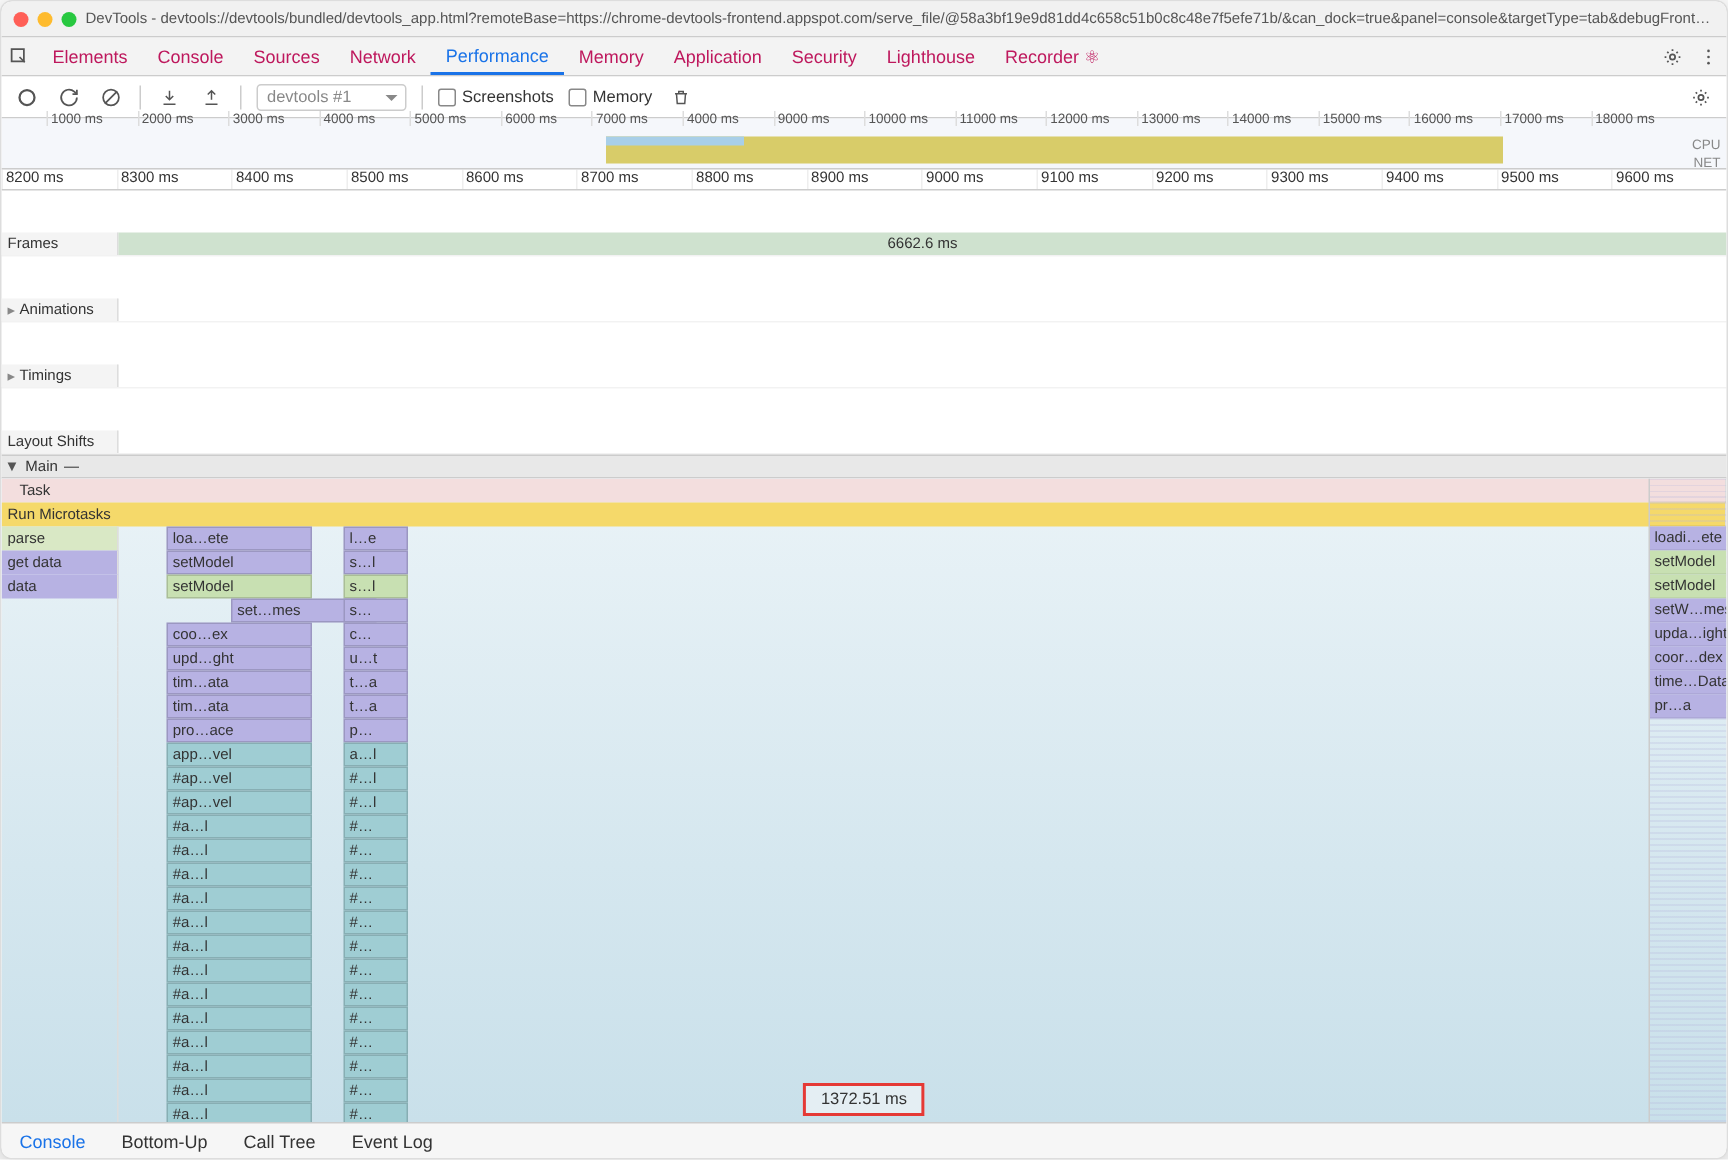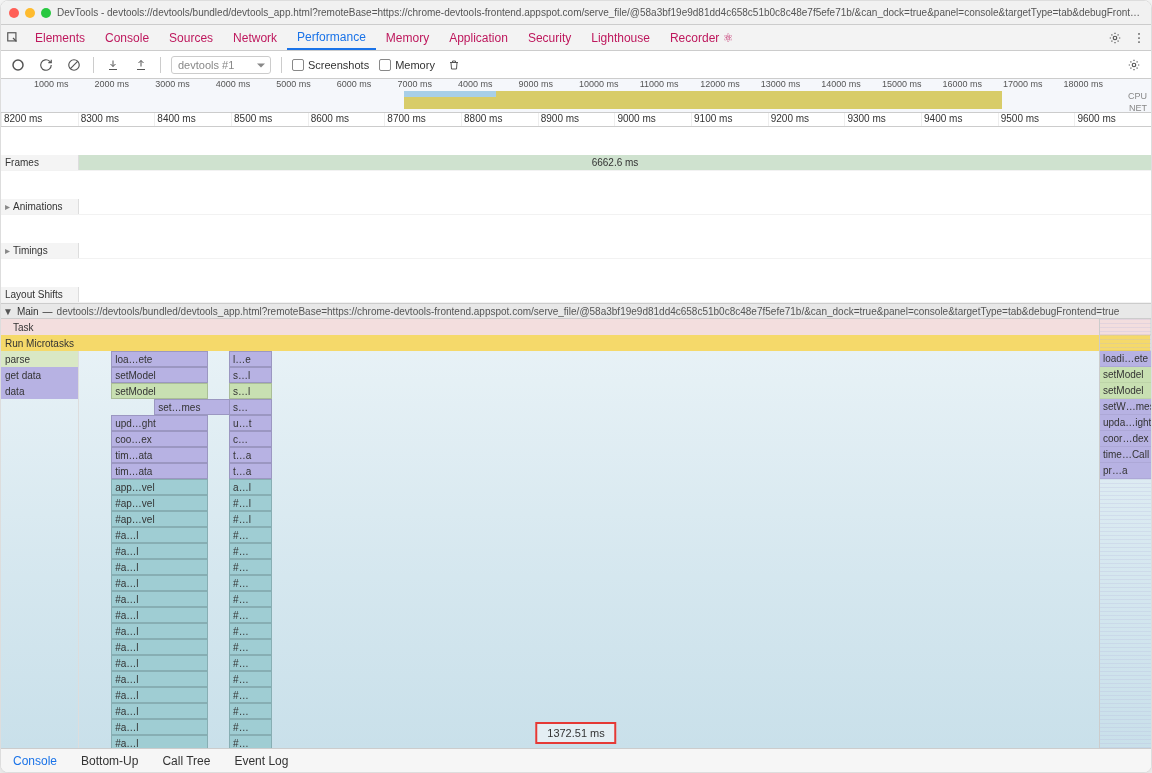--- a/index.html
+++ b/index.html
@@ -93,21 +93,21 @@
   }
   .chk { display:flex; align-items:center; gap:4px; font-size:11px; color:#333; }
   .chk-box { width:12px; height:12px; border:1px solid #888; border-radius:2px; }
   .overview {
     height: 34px;
     background: #f5f7fb;
     border-bottom: 1px solid #ccc;
     position: relative;
     flex-shrink: 0;
   }
-  .ov-ticks { display:flex; height:12px; font-size:9px; color:#555; padding:0 30px 12px 30px; }
+  .ov-ticks { display:flex; height:12px; font-size:9px; color:#555; padding:0 30px 12px 30px;align-items:center; }
   .ov-tick { flex:1; text-align:left; border-left:1px solid #ddd; padding-left:2px; }
   .ov-strip {
     position:absolute; top:12px; height:18px; background:#d8cc69;
   }
   .ov-label { position:absolute; right:4px; font-size:9px; color:#888; }
   .ruler {
     height: 14px;
     display:flex;
     font-size:10px; color:#333;
     border-bottom:1px solid #ccc;
@@ -376,21 +376,20 @@
   </div>
   <div class="track-row">
     <div class="track-label">Layout Shifts</div>
     <div class="track-body"></div>
   </div>
 
   <div class="main-header">
     <span class="tri">▼</span>
     <span>Main</span>
     <span style="margin:0 4px">—</span>
-    <span style="color:#555; overflow:hidden; text-overflow:ellipsis">devtools://devtools/bundled/devtools_app.html?remoteBase=https://chrome-devtools-frontend.appspot.com/serve_file/@58a3bf19e9d81dd4c658c51b0c8c48e7f5efe71b/&amp;can_dock=true&amp;panel=console&amp;targetType=tab&amp;debugFrontend=true</span>
   </div>
 
   <div class="flame">
 
     <div class="flame-row">
       <div class="flame-label-col c-task" style="width:100%;justify-content:flex-start">Task</div>
     </div>
 
     <div class="flame-row">
       <div class="flame-label-col c-micro" style="width:100%;justify-content:flex-start">Run Microtasks</div>
@@ -421,43 +420,50 @@
         <div class="flame-row">
           <div class="flame-label-col" style="background: transparent;"></div>
           <div class="flame-body">
             <div class="bar c-purple" style="left: 3%; width: 9%; margin-left: 43px;">set…mes</div>
             <div class="bar c-purple" style="left: 14%; width: 4%;">s…</div>
           </div>
         </div>
         <div class="flame-row">
           <div class="flame-label-col" style="background: transparent;"></div>
           <div class="flame-body">
+            <div class="bar c-purple" style="left: 3%; width: 9%;">coo…ex</div>
+            <div class="bar c-purple" style="left: 14%; width: 4%;">c…</div>
+          </div>
+        </div>
+        <div class="flame-row">
+          <div class="flame-label-col" style="background: transparent;"></div>
+          <div class="flame-body">
             <div class="bar c-purple" style="left: 3%; width: 9%;">upd…ght</div>
             <div class="bar c-purple" style="left: 14%; width: 4%;">u…t</div>
           </div>
         </div>
         <div class="flame-row">
           <div class="flame-label-col" style="background: transparent;"></div>
           <div class="flame-body">
-            <div class="bar c-purple" style="left: 3%; width: 9%;">coo…ex</div>
-            <div class="bar c-purple" style="left: 14%; width: 4%;">c…</div>
-          </div>
-        </div>
-        <div class="flame-row">
-          <div class="flame-label-col" style="background: transparent;"></div>
-          <div class="flame-body">
             <div class="bar c-purple" style="left: 3%; width: 9%;">tim…ata</div>
             <div class="bar c-purple" style="left: 14%; width: 4%;">t…a</div>
           </div>
         </div>
         <div class="flame-row">
           <div class="flame-label-col" style="background: transparent;"></div>
           <div class="flame-body">
             <div class="bar c-purple" style="left: 3%; width: 9%;">tim…ata</div>
             <div class="bar c-purple" style="left: 14%; width: 4%;">t…a</div>
+          </div>
+        </div>
+        <div class="flame-row">
+          <div class="flame-label-col" style="background: transparent;"></div>
+          <div class="flame-body">
+            <div class="bar c-purple" style="left: 3%; width: 9%;">pro…ace</div>
+            <div class="bar c-purple" style="left: 14%; width: 4%;">p…</div>
           </div>
         </div>
         <div class="flame-row">
           <div class="flame-label-col" style="background: transparent;"></div>
           <div class="flame-body">
             <div class="bar c-teal" style="left: 3%; width: 9%;">app…vel</div>
             <div class="bar c-teal" style="left: 14%; width: 4%;">a…l</div>
           </div>
         </div>
         <div class="flame-row">
@@ -612,21 +618,21 @@
 
     <div class="right-col" id="right-col">
         <div class="right-tag"></div>
         <div class="right-tag"></div>
         <div class="right-tag" style="background: rgb(183, 178, 227);">loadi…ete</div>
         <div class="right-tag" style="background: rgb(200, 224, 178);">setModel</div>
         <div class="right-tag" style="background: rgb(200, 224, 178);">setModel</div>
         <div class="right-tag" style="background: rgb(183, 178, 227);">setW…mes</div>
         <div class="right-tag" style="background: rgb(183, 178, 227);">upda…ight</div>
         <div class="right-tag" style="background: rgb(183, 178, 227);">coor…dex</div>
-        <div class="right-tag" style="background: rgb(183, 178, 227);">time…Call</div>
+        <div class="right-tag" style="background: rgb(183, 178, 227);">time…Data</div>
         <div class="right-tag" style="background: rgb(183, 178, 227);">pr…a</div>
       </div>
 
     <div class="selection-tag" style="left:50%; transform:translateX(-50%); bottom:4px">1372.51 ms</div>
   </div>
 
   <div class="bottom-tabs" id="bottom-tabs">
       <div class="btab active">Console</div>
       <div class="btab">Bottom-Up</div>
       <div class="btab">Call Tree</div>

